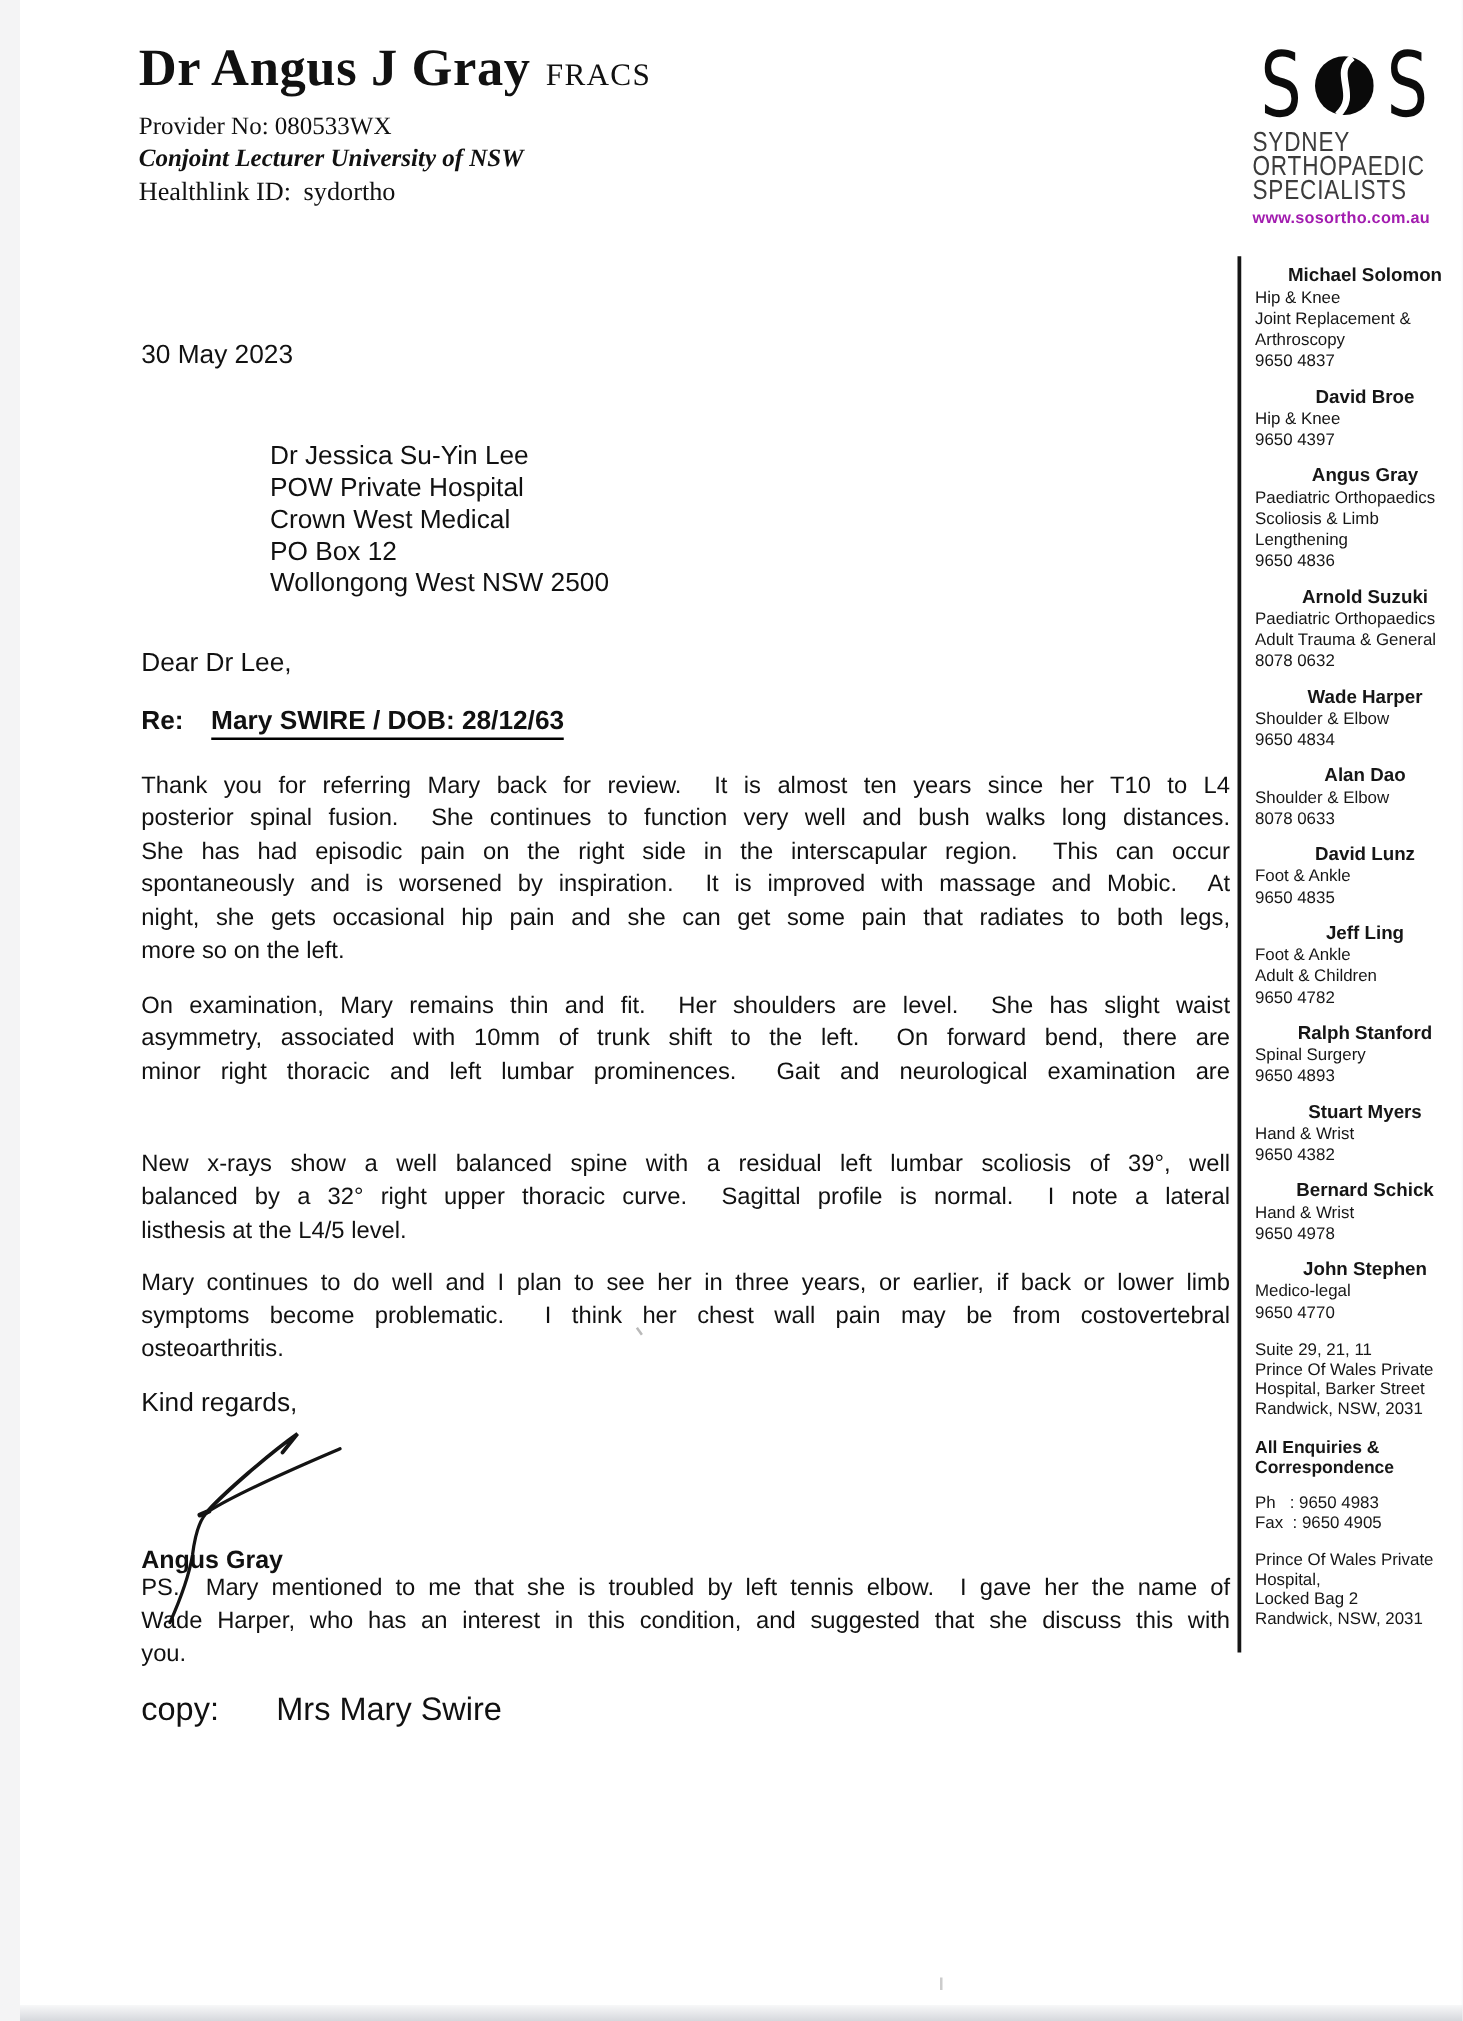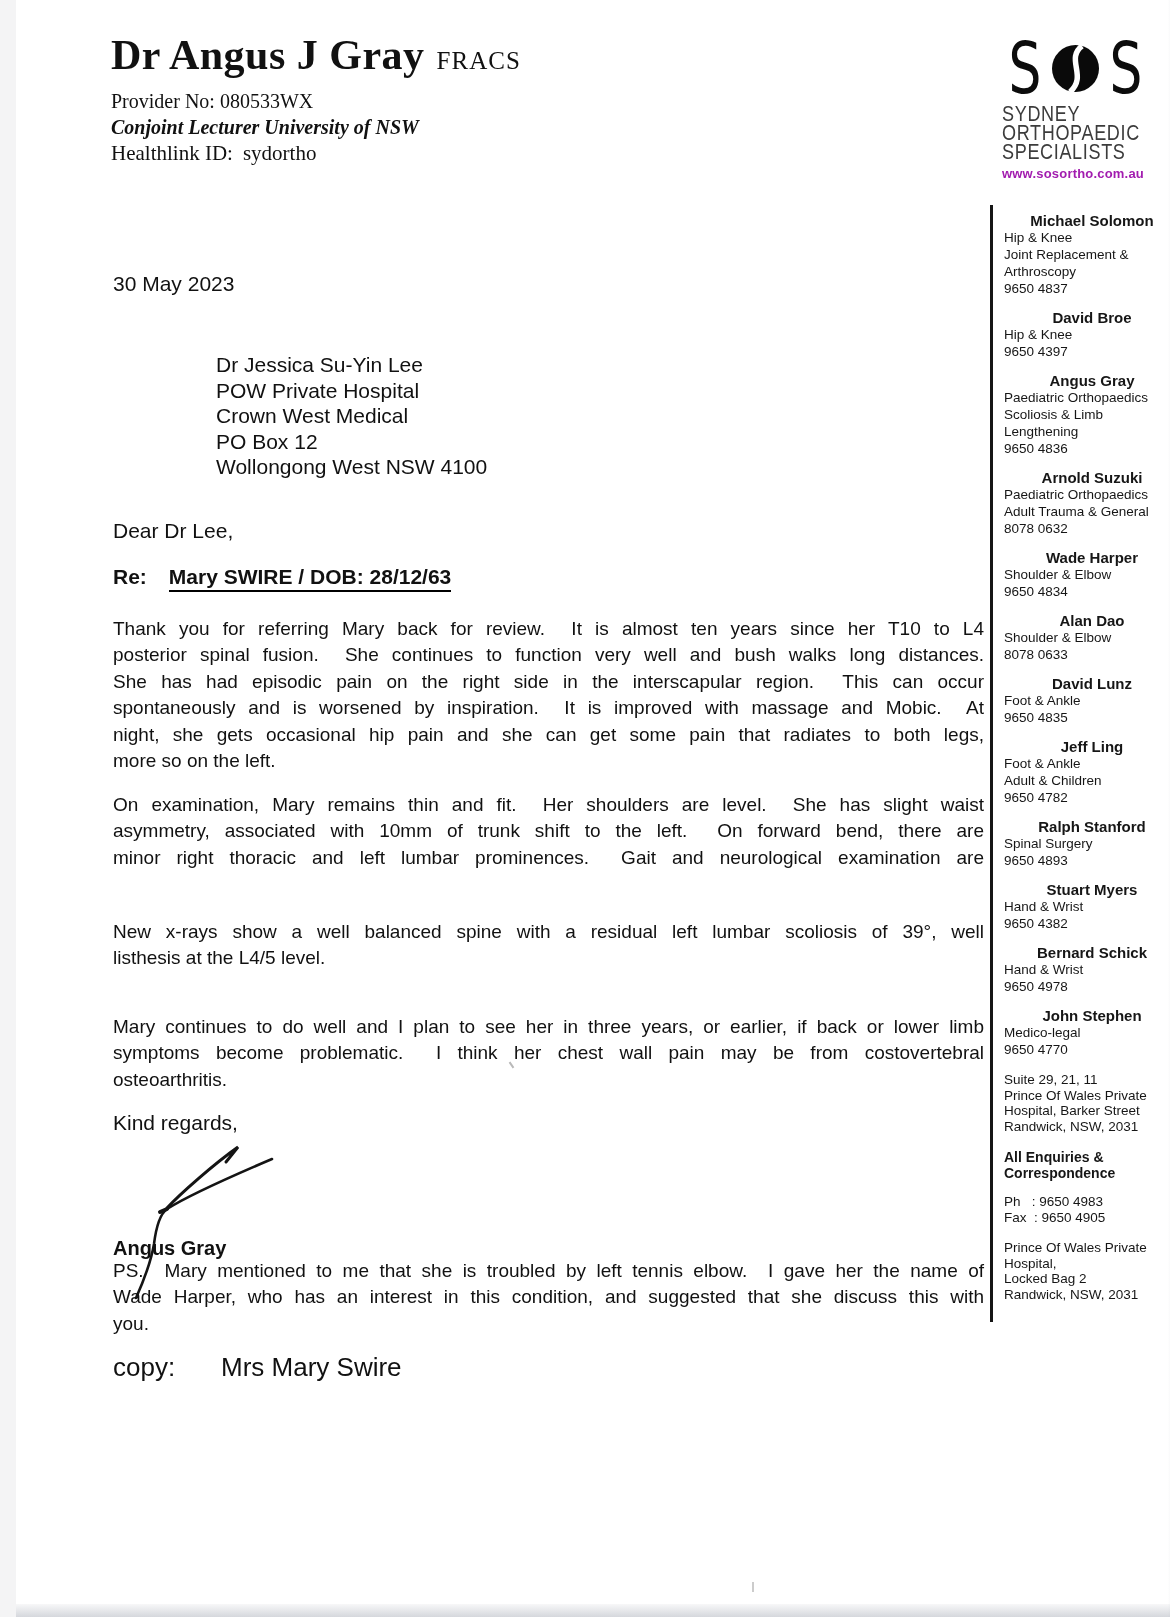--- a/index.html
+++ b/index.html
@@ -189,21 +189,21 @@
         <div>Randwick, NSW, 2031</div>
       </div>
   </div>
 
   <div class="abs date">30 May 2023</div>
   <div class="abs recipient">
       <div>Dr Jessica Su-Yin Lee</div>
       <div>POW Private Hospital</div>
       <div>Crown West Medical</div>
       <div>PO Box 12</div>
-      <div>Wollongong West NSW 4100</div>
+      <div>Wollongong West NSW 2500</div>
     </div>
   <div class="abs salutation">Dear Dr Lee,</div>
   <div class="abs reline">
     <span>Re:</span>
     <span class="resub">Mary SWIRE / DOB: 28/12/63</span>
   </div>
 
   <div class="abs bodytext p1">
       <div class="jline">Thank you for referring Mary back for review.  It is almost ten years since her T10 to L4</div>
       <div class="jline">posterior spinal fusion.  She continues to function very well and bush walks long distances.</div>
@@ -212,20 +212,21 @@
       <div class="jline">night, she gets occasional hip pain and she can get some pain that radiates to both legs,</div>
       <div class="jline last">more so on the left.</div>
     </div>
   <div class="abs bodytext p2">
       <div class="jline">On examination, Mary remains thin and fit.  Her shoulders are level.  She has slight waist</div>
       <div class="jline">asymmetry, associated with 10mm of trunk shift to the left.  On forward bend, there are</div>
       <div class="jline">minor right thoracic and left lumbar prominences.  Gait and neurological examination are</div>
     </div>
   <div class="abs bodytext p3">
       <div class="jline">New x-rays show a well balanced spine with a residual left lumbar scoliosis of 39°, well</div>
+      <div class="jline">balanced by a 32° right upper thoracic curve.  Sagittal profile is normal.  I note a lateral</div>
       <div class="jline last">listhesis at the L4/5 level.</div>
     </div>
   <div class="abs bodytext p4">
       <div class="jline">Mary continues to do well and I plan to see her in three years, or earlier, if back or lower limb</div>
       <div class="jline">symptoms become problematic.  I think her chest wall pain may be from costovertebral</div>
       <div class="jline last">osteoarthritis.</div>
     </div>
 
   <div class="abs closing">Kind regards,</div>
 

